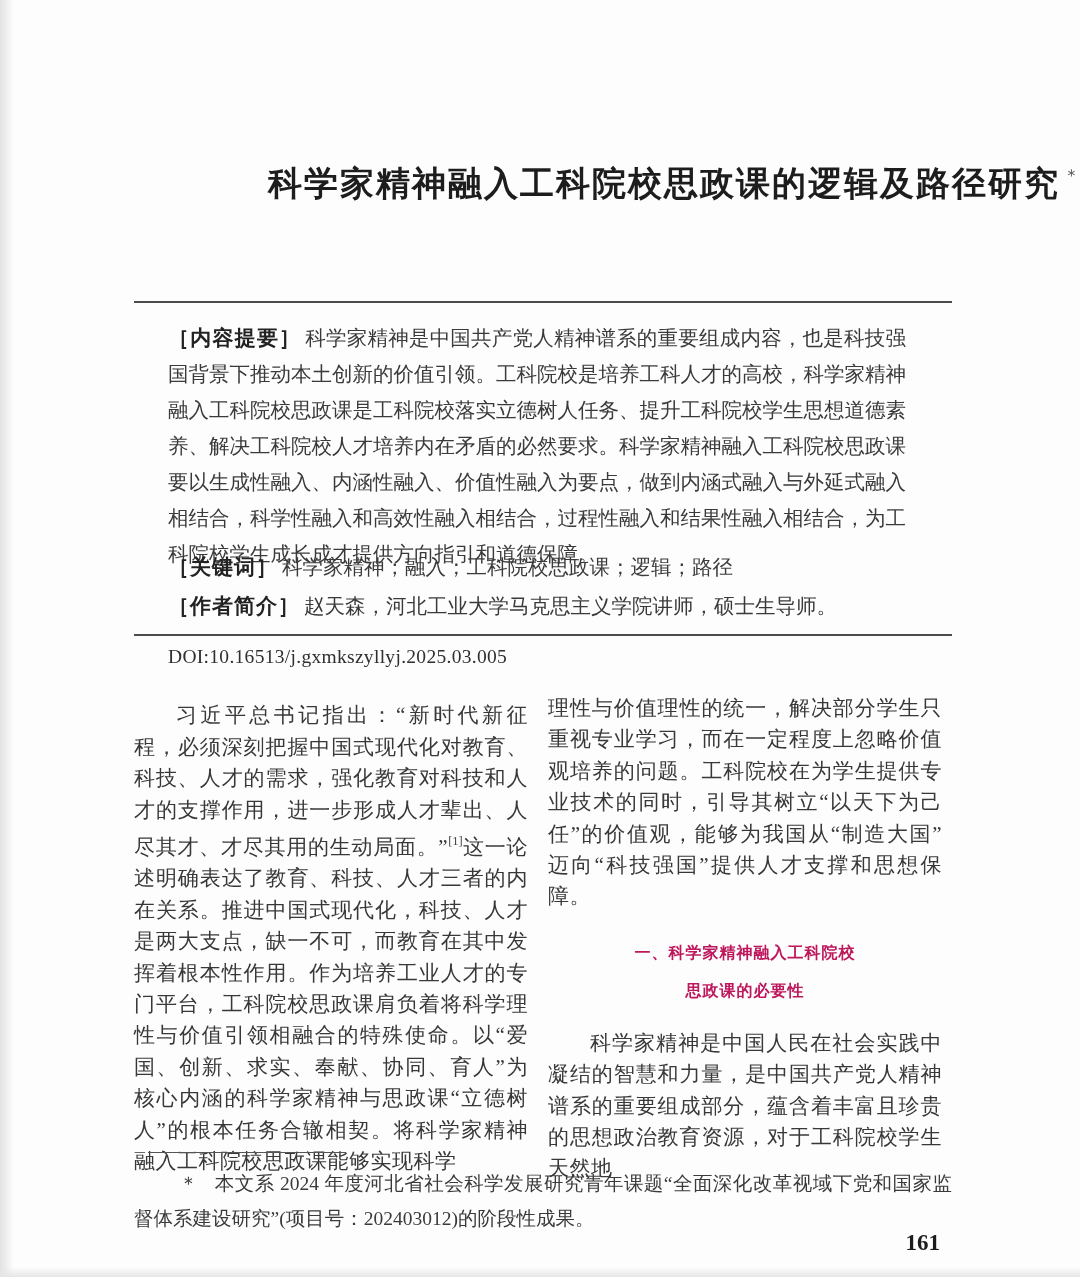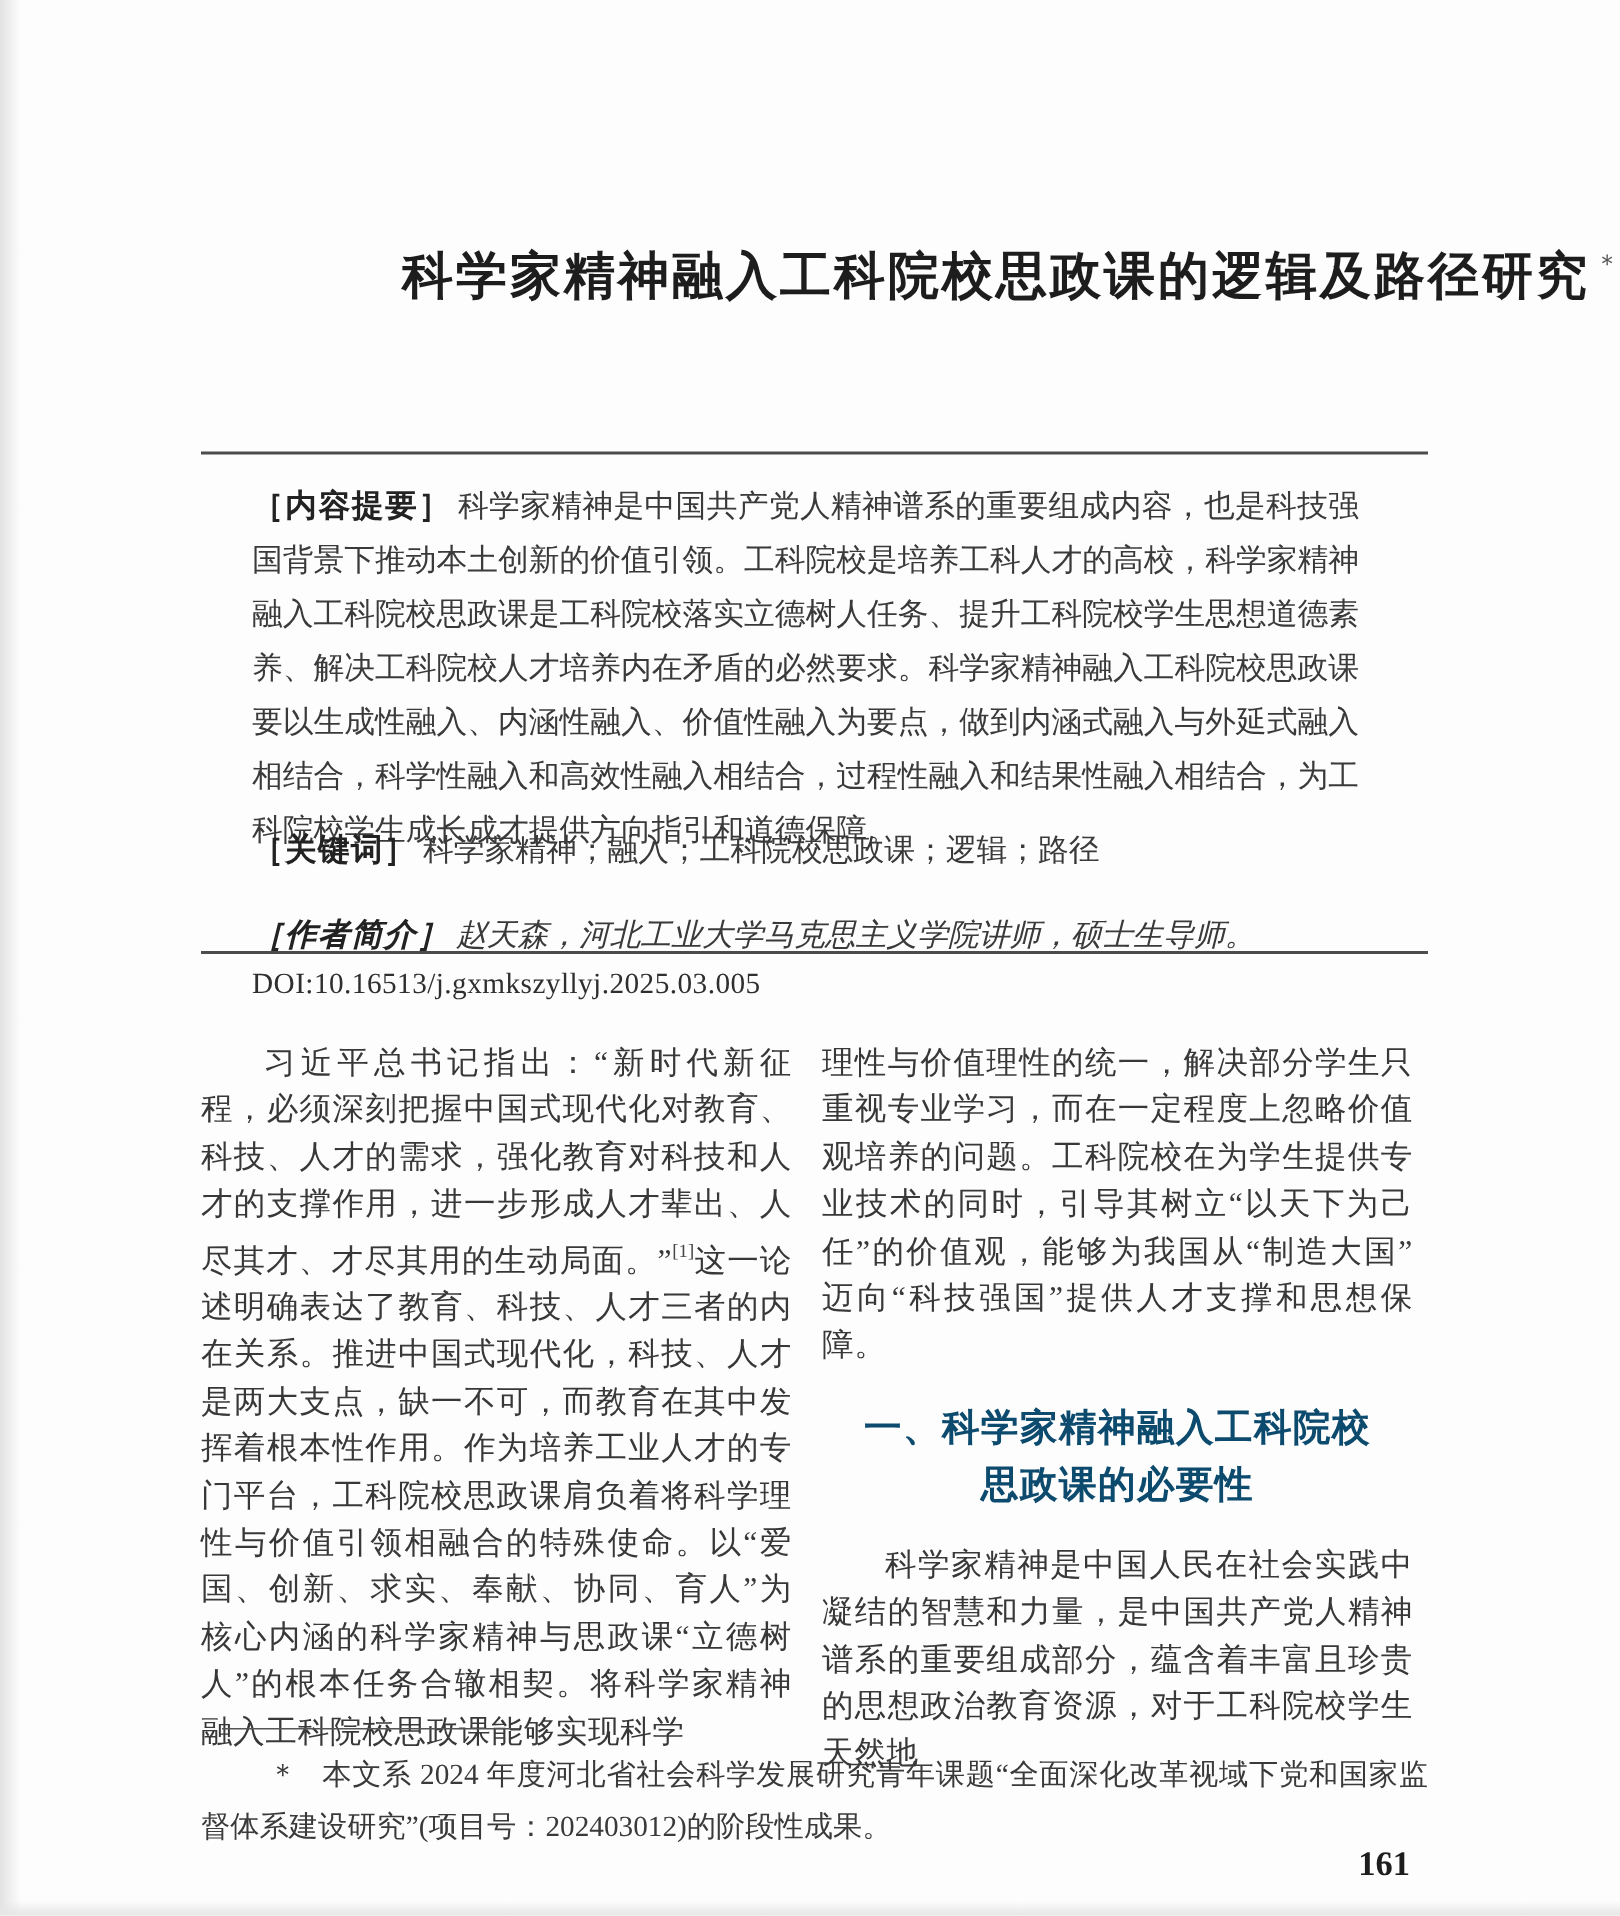--- a/index.html
+++ b/index.html
@@ -76,36 +76,37 @@
   .front-label {
     font-family: "Liberation Sans", "DejaVu Sans", sans-serif;
     font-weight: bold;
     font-size: 21px;
     color: #222;
     margin-right: 4px;
     letter-spacing: 1px;
   }
   .abstract-block { top: 320px; }
   .keywords-block { top: 549px; }
-  .bio-block      { top: 606px; font-style: italic; }
+  .bio-block      { top: 588px; }
 
   .doi-line {
     position: absolute;
     top: 646px; left: 168px;
     font-size: 19.5px;
     color: #2f2f2f;
     letter-spacing: 0.3px;
   }
 
   .columns {
     position: absolute;
     top: 693px; left: 134px;
     width: 818px;
     display: flex;
     gap: 20px;
+    align-items: center;
   }
   .col {
     width: 394px;
     text-align: justify;
     font-size: 21px;
     line-height: 31.4px;
     color: #383838;
     letter-spacing: 0.5px;
   }
   .col p { margin: 0; }
@@ -113,24 +114,24 @@
   .cite-sup {
     font-size: 12.5px;
     vertical-align: 9px;
     letter-spacing: 0;
     color: #444;
   }
   .section-heading {
     text-align: center;
     text-indent: 0;
     font-weight: bold;
-    font-size: 25px;
+    font-size: 16px;
     line-height: 38px;
     letter-spacing: 1px;
-    color: #0c4a6e;
+    color: #be185d;
     margin: 21px 0 18px 0 !important;
   }
 
   .footnote-rule {
     position: absolute;
     top: 1152px; left: 148px;
     width: 198px;
     border-top: 1.5px solid #555;
   }
   .footnote {

